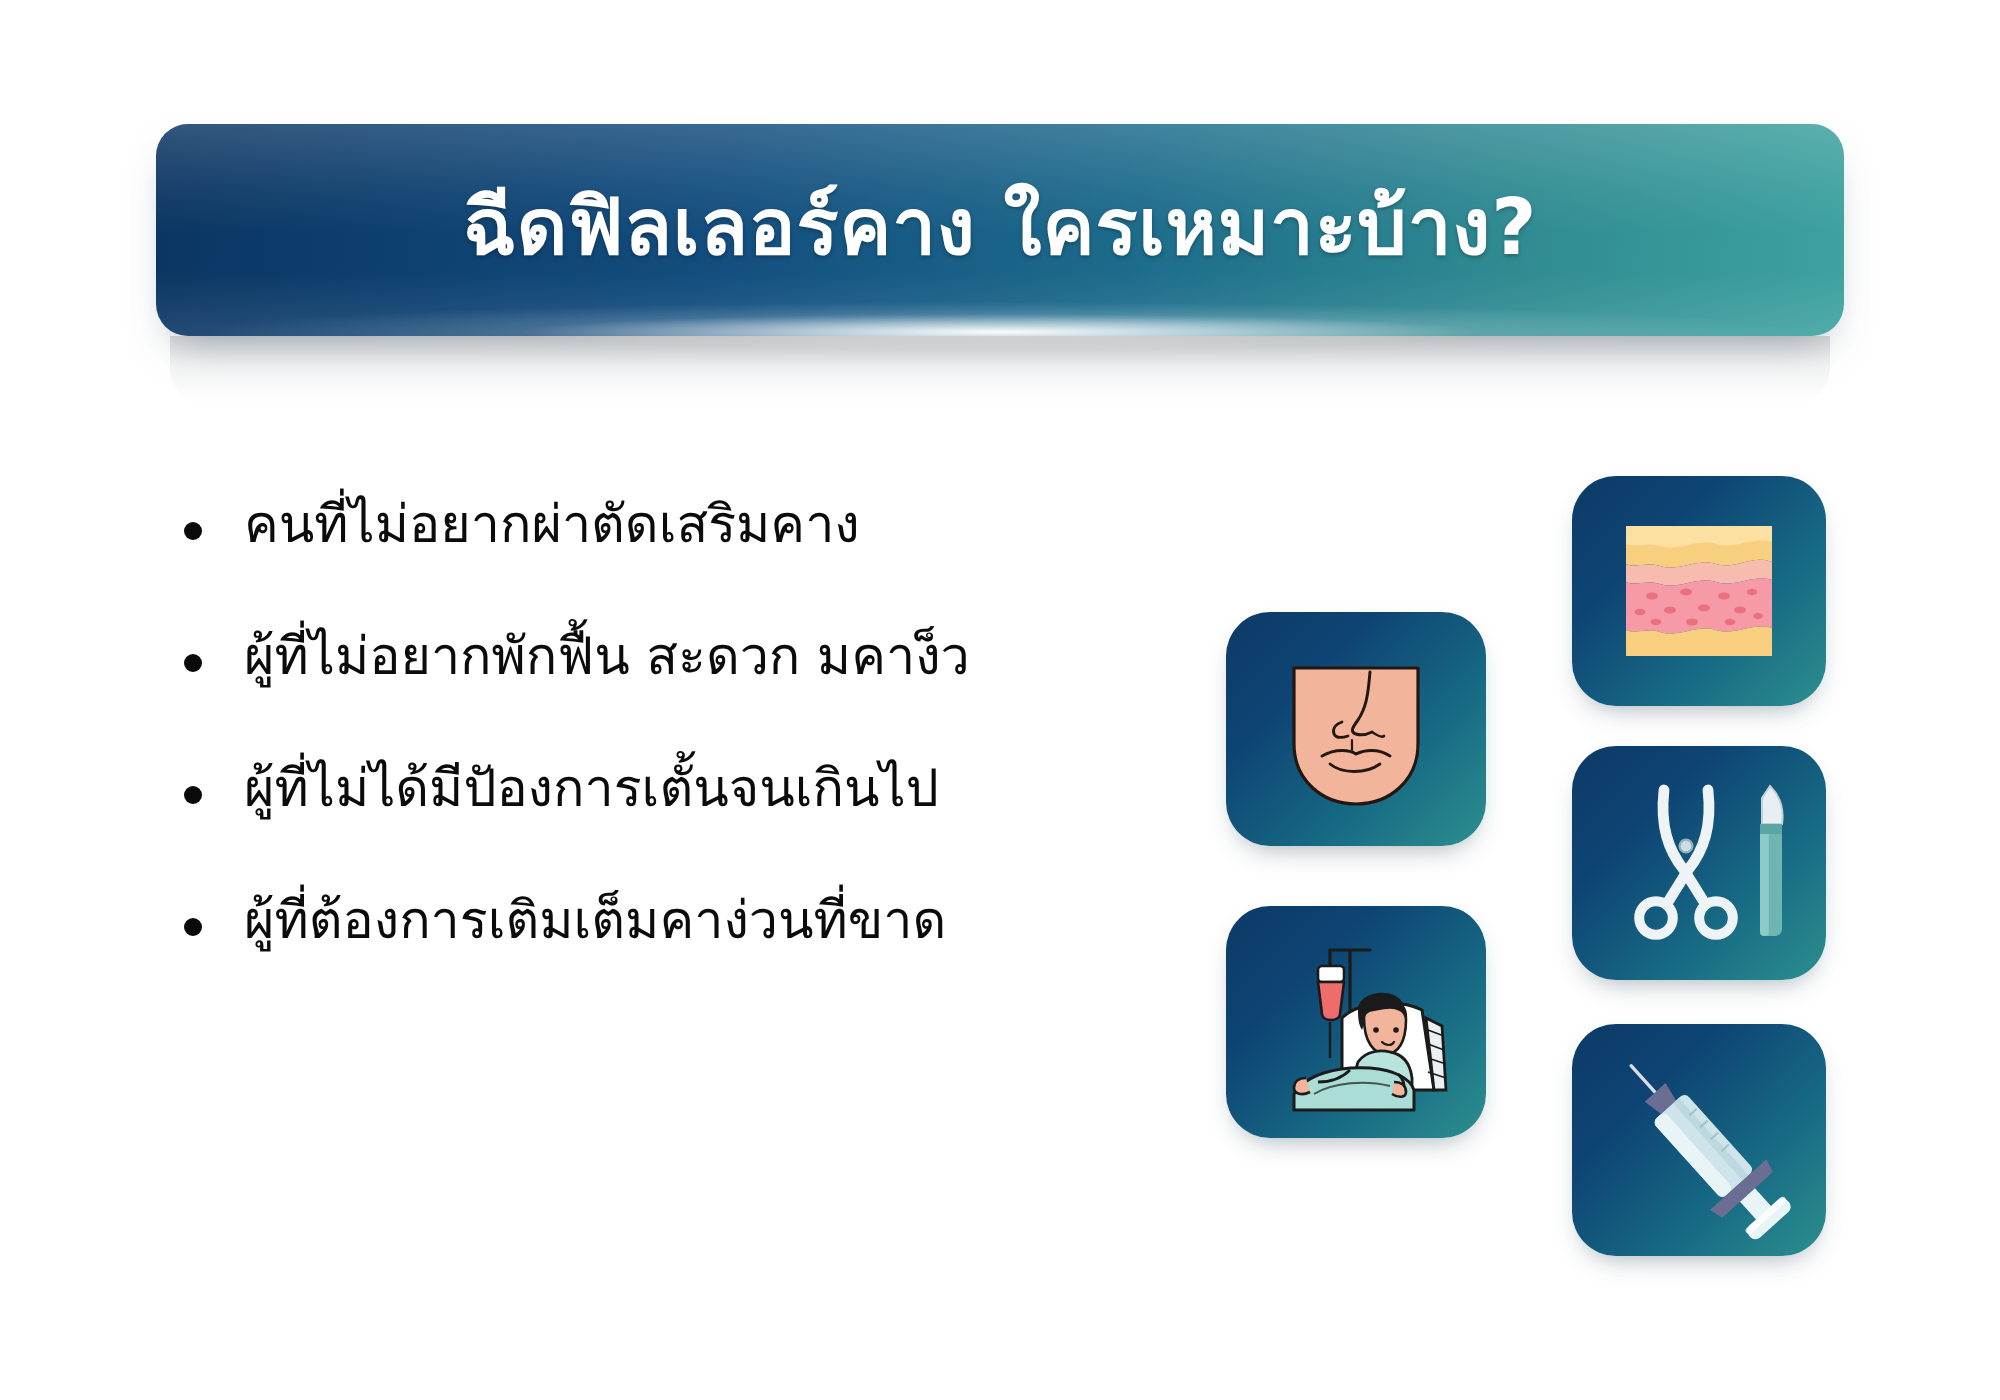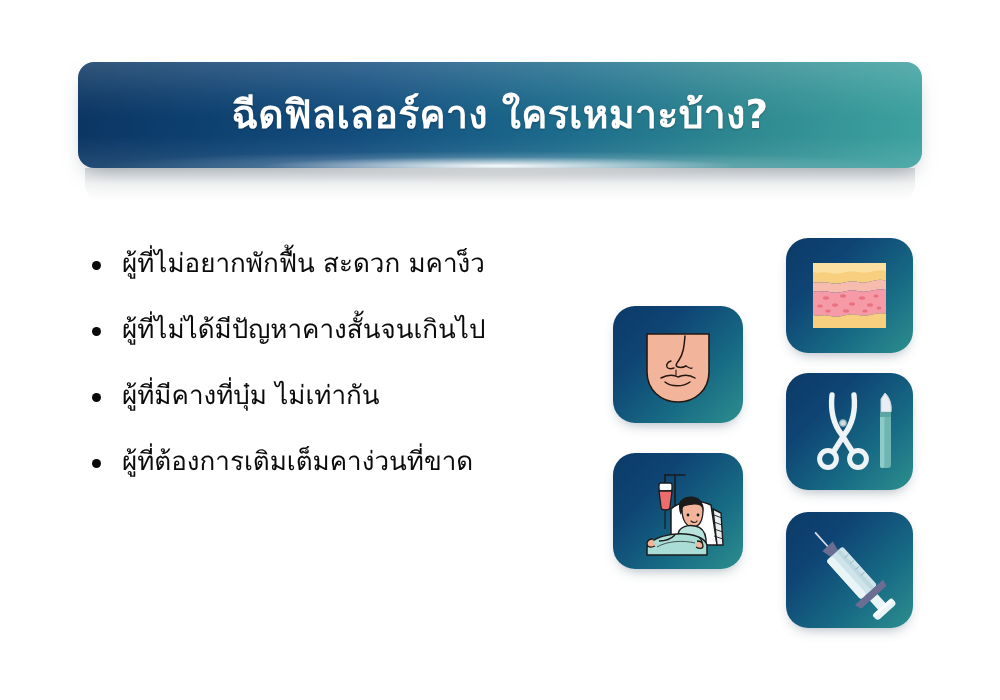--- a/index.html
+++ b/index.html
@@ -175,29 +175,29 @@
   <div class="header-bar">
     <div class="header-title">ฉีดฟิลเลอร์คาง ใครเหมาะบ้าง?</div>
   </div>
   <div class="glow-bottom"></div>
 </div>
 <div class="shadow-under"></div>
 
 <div class="bullet-list">
   <div class="bullet-item">
     <span class="bullet-dot"></span>
-    <span class="bullet-text">ผู้ที่ไม่อยากพักฟื้น สะดวก มคาง็ว</span>
+    <span class="bullet-text">คนที่ไม่อยากผ่าตัดเสริมคาง</span>
   </div>
   <div class="bullet-item">
     <span class="bullet-dot"></span>
-    <span class="bullet-text">ผู้ที่ไม่ได้มีปัญหาคางสั้นจนเกินไป</span>
+    <span class="bullet-text">ผู้ที่ไม่อยากพักฟื้น สะดวก มคาง็ว</span>
   </div>
   <div class="bullet-item">
     <span class="bullet-dot"></span>
-    <span class="bullet-text">ผู้ที่มีคางที่บุ๋ม ไม่เท่ากัน</span>
+    <span class="bullet-text">ผู้ที่ไม่ได้มีปัองการเตั้นจนเกินไป</span>
   </div>
   <div class="bullet-item">
     <span class="bullet-dot"></span>
     <span class="bullet-text">ผู้ที่ต้องการเติมเต็มคาง่วนที่ขาด</span>
   </div>
 </div>
 
 <div class="tile" id="tile-face">
   <svg viewBox="0 0 130 117">
     <path d="M34 28 H96 V66 C96 84 82 96 65 96 C48 96 34 84 34 66 Z" fill="#f2b49a" stroke="#241712" stroke-width="1.6" stroke-linejoin="round"></path>

